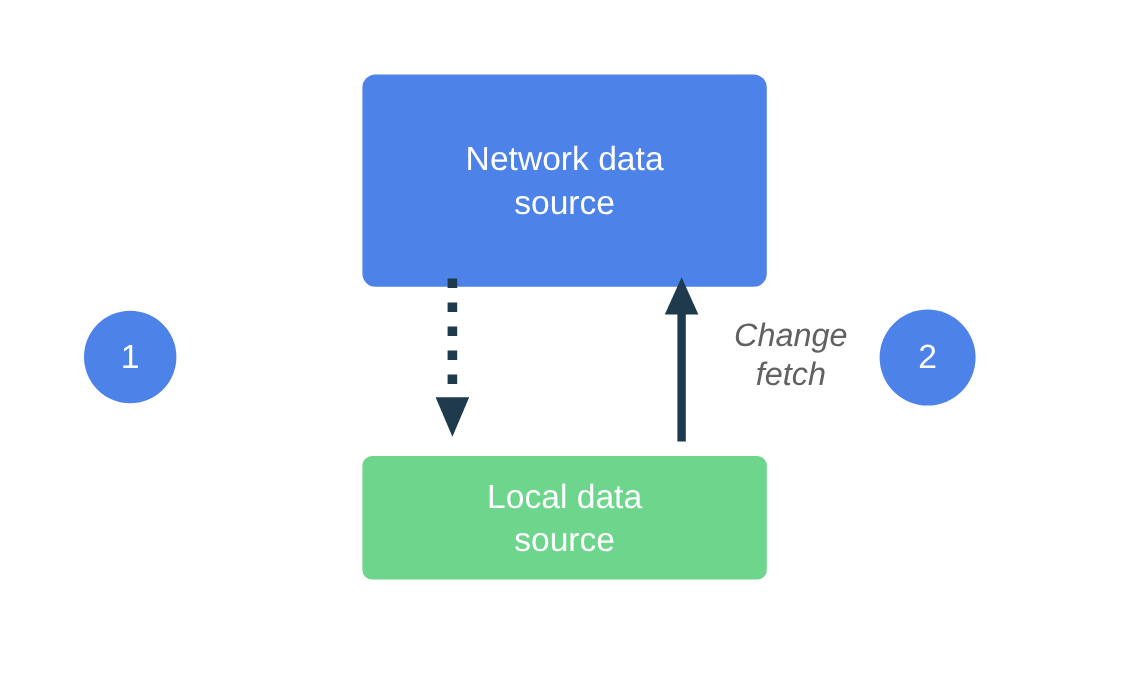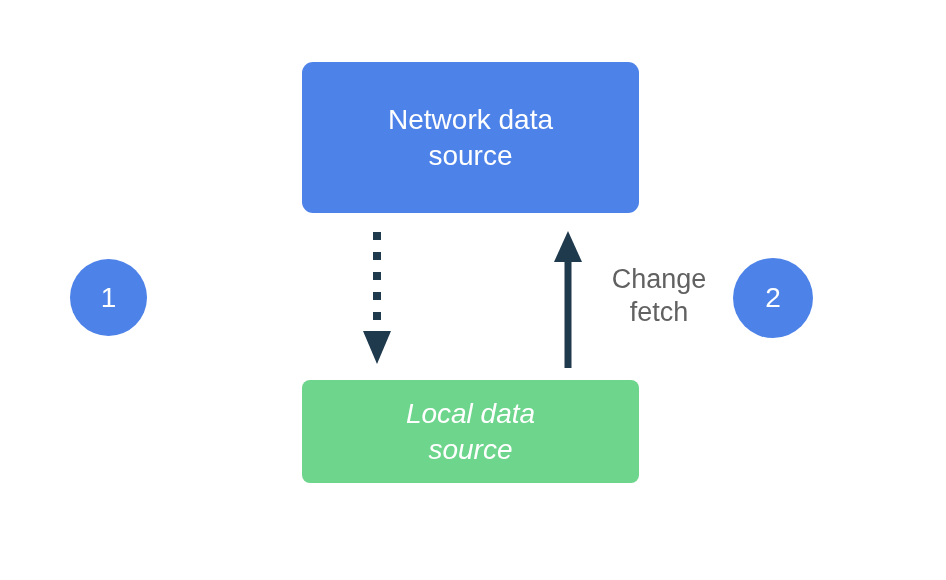--- a/index.html
+++ b/index.html
@@ -22,30 +22,29 @@
     display: flex;
     align-items: center;
     justify-content: center;
     text-align: center;
     color: #ffffff;
     font-size: 28px;
     line-height: 36px;
   }
   .node-network {
     top: 62px;
-    height: 151px;
+    height: 177px;
     background: #4d82e8;
     border-radius: 11px;
   }
   .node-local {
     top: 380px;
     height: 103px;
     background: #6dd58c;
     border-radius: 8px;
-    font-style: italic;
   }
   .node-label {
     display: inline-block;
     max-width: 200px;
   }
   .arrows {
     position: absolute;
     left: 0;
     top: 0;
     pointer-events: none;
@@ -80,20 +79,21 @@
     font-size: 27px;
     line-height: 33px;
   }
   .step-label-1 {
     left: 148px;
     width: 170px;
   }
   .step-label-2 {
     left: 598px;
     width: 122px;
+    font-style: italic;
   }
 </style>
 </head>
 <body>
 
 <div class="canvas">
 
   <div class="node node-network">
     <span class="node-label">Network data source</span>
   </div>

